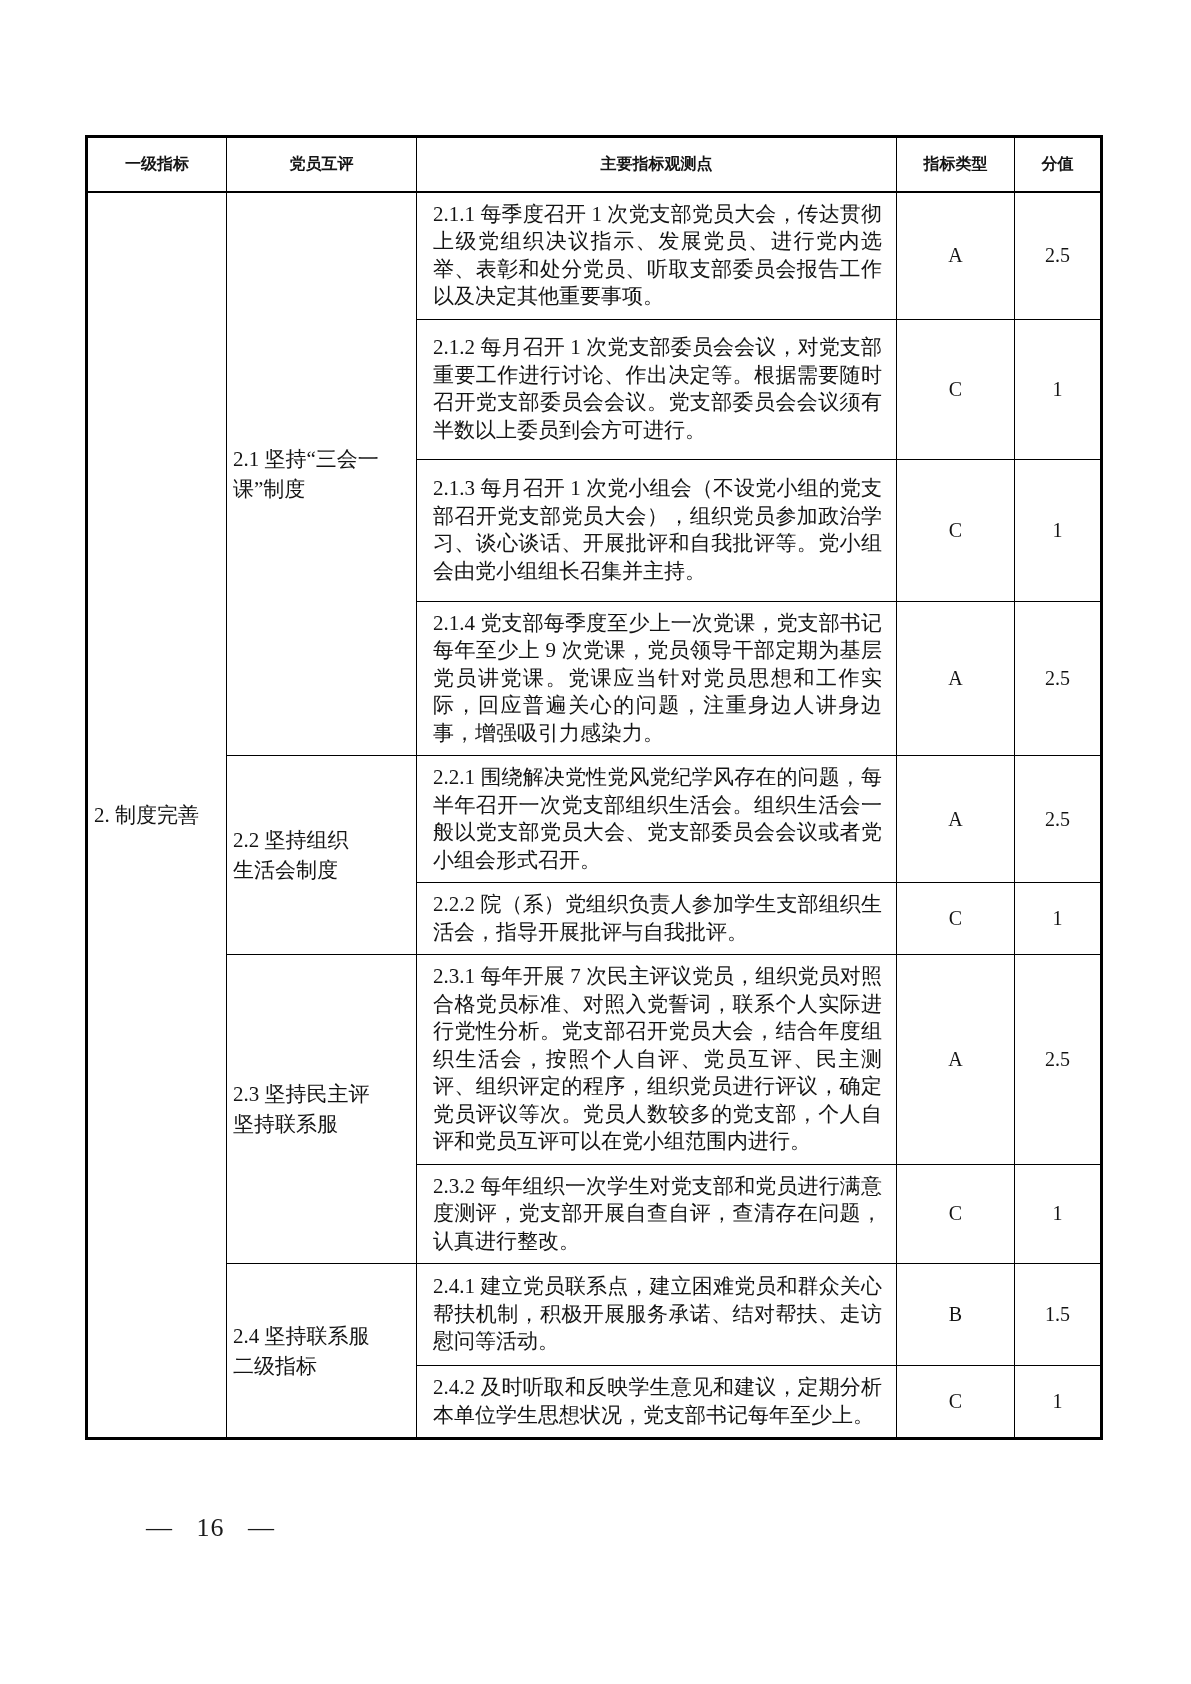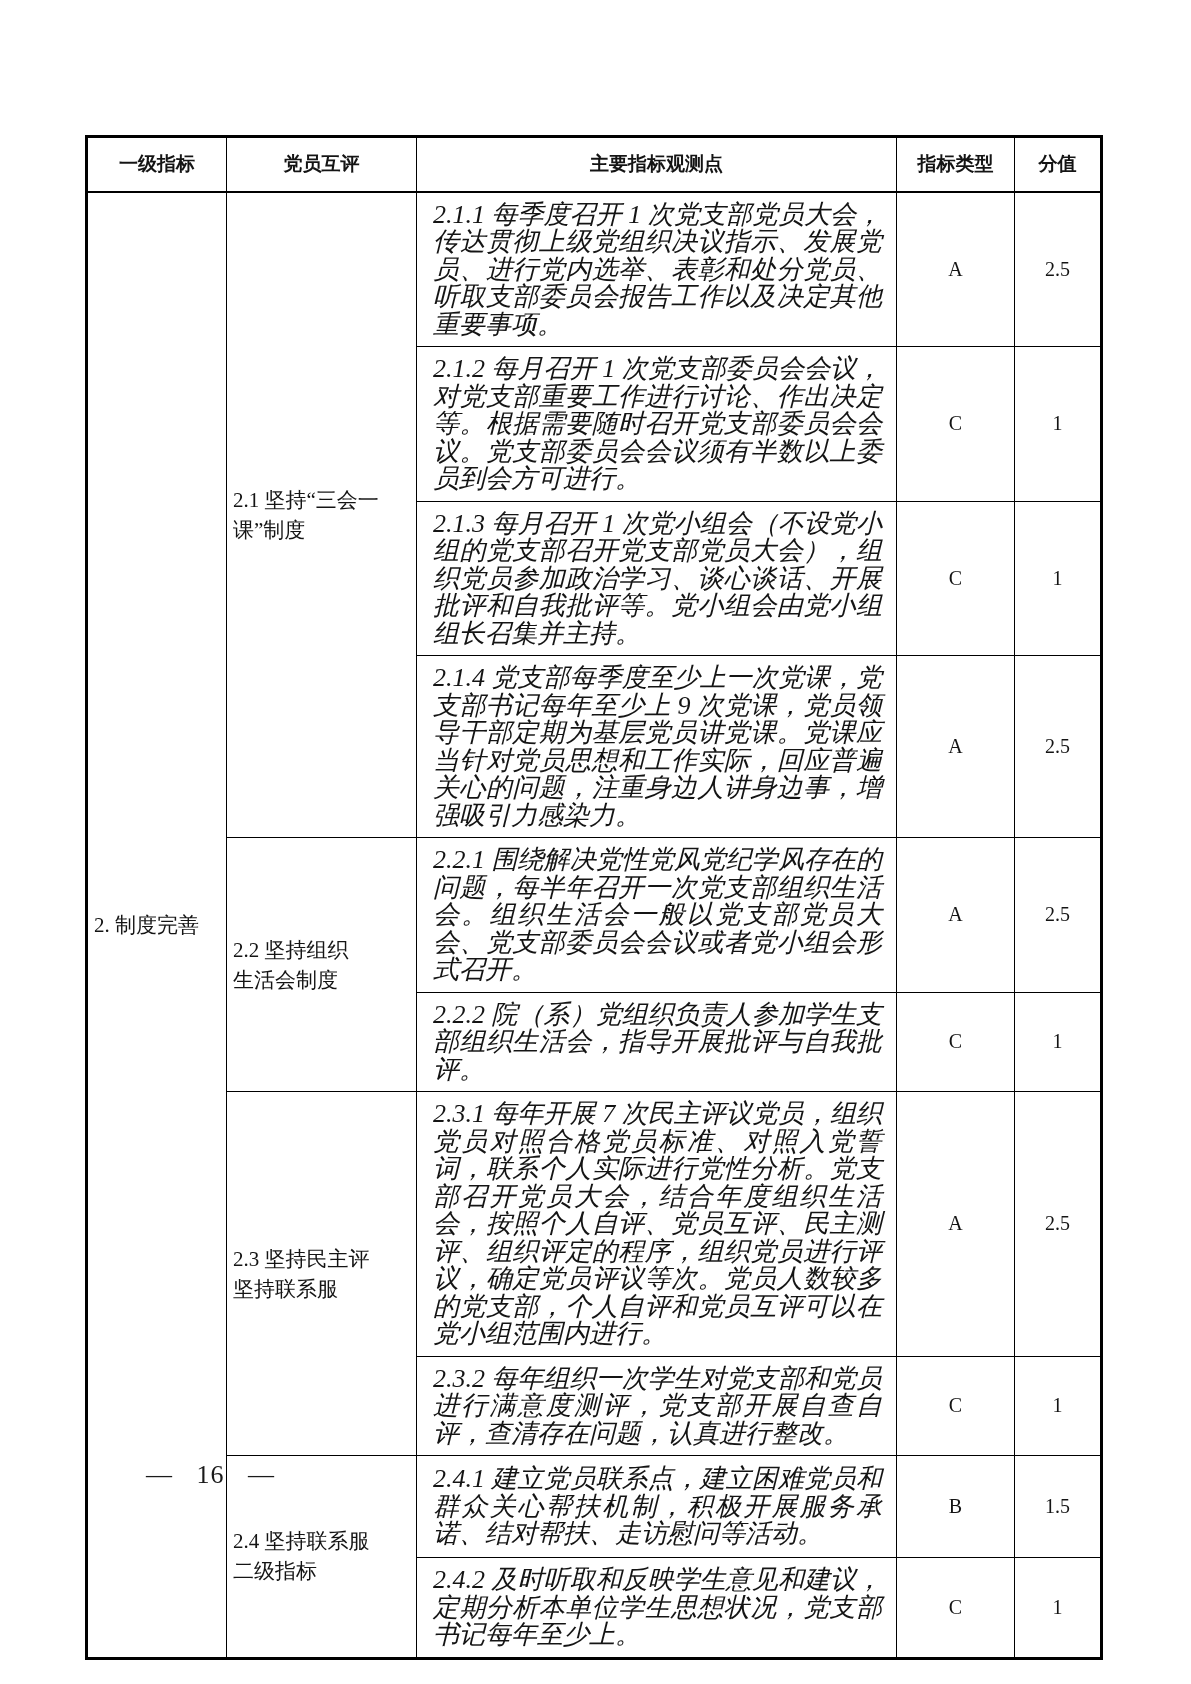--- a/index.html
+++ b/index.html
@@ -25,45 +25,44 @@
   }
   table.indicator-table { border: 3px solid #000; }
   .indicator-table th, .indicator-table td {
     border: 1.4px solid #000;
     vertical-align: middle;
     color: #141414;
   }
   .indicator-table thead th {
     font-family: "Liberation Sans", "DejaVu Sans", sans-serif;
     font-weight: 700;
-    font-size: 19px;
+    font-size: 16px;
     text-align: center;
     border-bottom: 2.6px solid #000;
   }
   td.lvl1-cell, td.lvl2-cell {
     font-size: 21px;
     line-height: 30px;
     padding: 4px 6px;
   }
   td.obs-cell {
-    font-size: 26px;
+    font-size: 21px;
     line-height: 27.5px;
     padding: 8px 14px 8px 16px;
     text-align: justify;
     text-justify: inter-character;
-    font-style: italic;
   }
   td.type-cell, td.score-cell {
     text-align: center;
     font-size: 20px;
   }
   .page-footer {
     position: absolute;
     left: 146px;
-    top: 1460px;
+    top: 1513px;
     font-size: 26px;
     color: #1a1a1a;
     word-spacing: 16px;
     letter-spacing: 1px;
   }
 </style>
 </head>
 <body>
 
 <div class="page">

